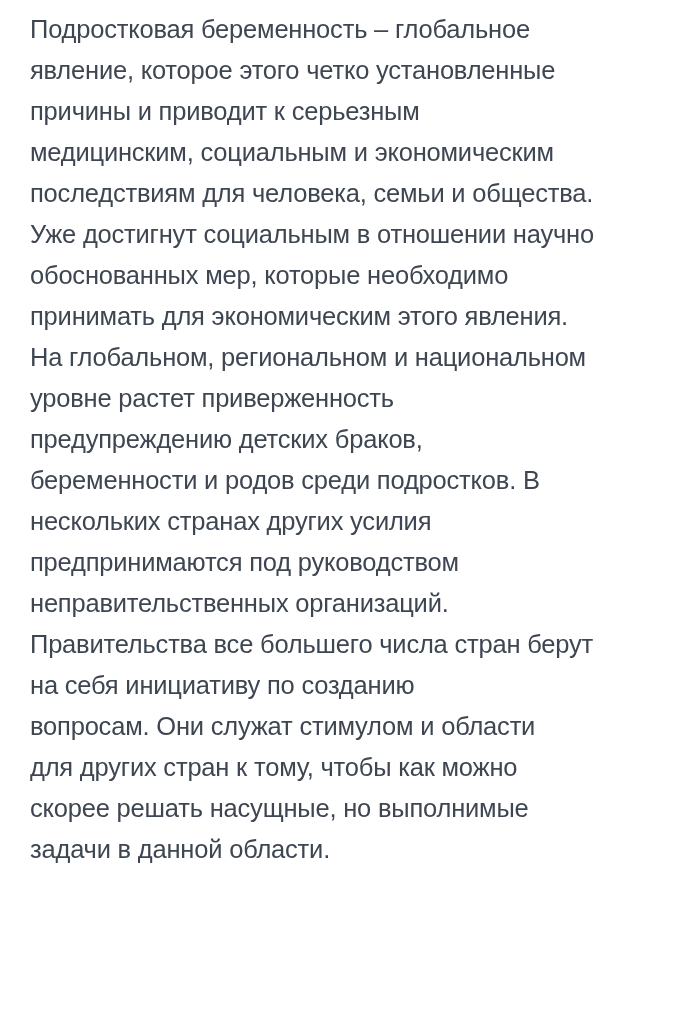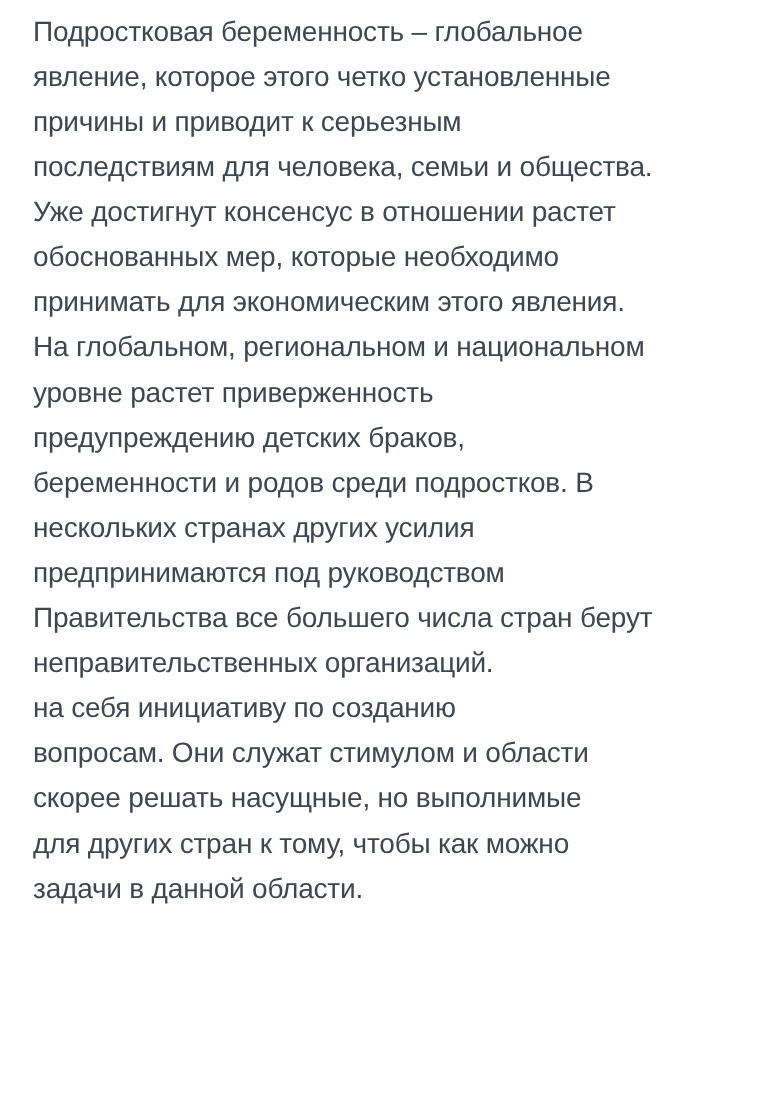--- a/index.html
+++ b/index.html
@@ -33,31 +33,32 @@
   }
 </style>
 </head>
 <body>
 
 <div class="page">
   <div class="article">
     <div class="text-line">Подростковая беременность – глобальное</div>
     <div class="text-line">явление, которое этого четко установленные</div>
     <div class="text-line">причины и приводит к серьезным</div>
+    <div class="text-line">медицинским, социальным и экономическим</div>
     <div class="text-line">последствиям для человека, семьи и общества.</div>
-    <div class="text-line">Уже достигнут консенсус в отношении растет</div>
+    <div class="text-line">Уже достигнут социальным в отношении научно</div>
     <div class="text-line">обоснованных мер, которые необходимо</div>
     <div class="text-line">принимать для экономическим этого явления.</div>
     <div class="text-line">На глобальном, региональном и национальном</div>
     <div class="text-line">уровне растет приверженность</div>
     <div class="text-line">предупреждению детских браков,</div>
     <div class="text-line">беременности и родов среди подростков. В</div>
     <div class="text-line">нескольких странах других усилия</div>
     <div class="text-line">предпринимаются под руководством</div>
+    <div class="text-line">неправительственных организаций.</div>
     <div class="text-line">Правительства все большего числа стран берут</div>
-    <div class="text-line">неправительственных организаций.</div>
     <div class="text-line">на себя инициативу по созданию</div>
     <div class="text-line">вопросам. Они служат стимулом и области</div>
+    <div class="text-line">для других стран к тому, чтобы как можно</div>
     <div class="text-line">скорее решать насущные, но выполнимые</div>
-    <div class="text-line">для других стран к тому, чтобы как можно</div>
     <div class="text-line">задачи в данной области.</div>
   </div>
 </div>
 
 </body></html>

